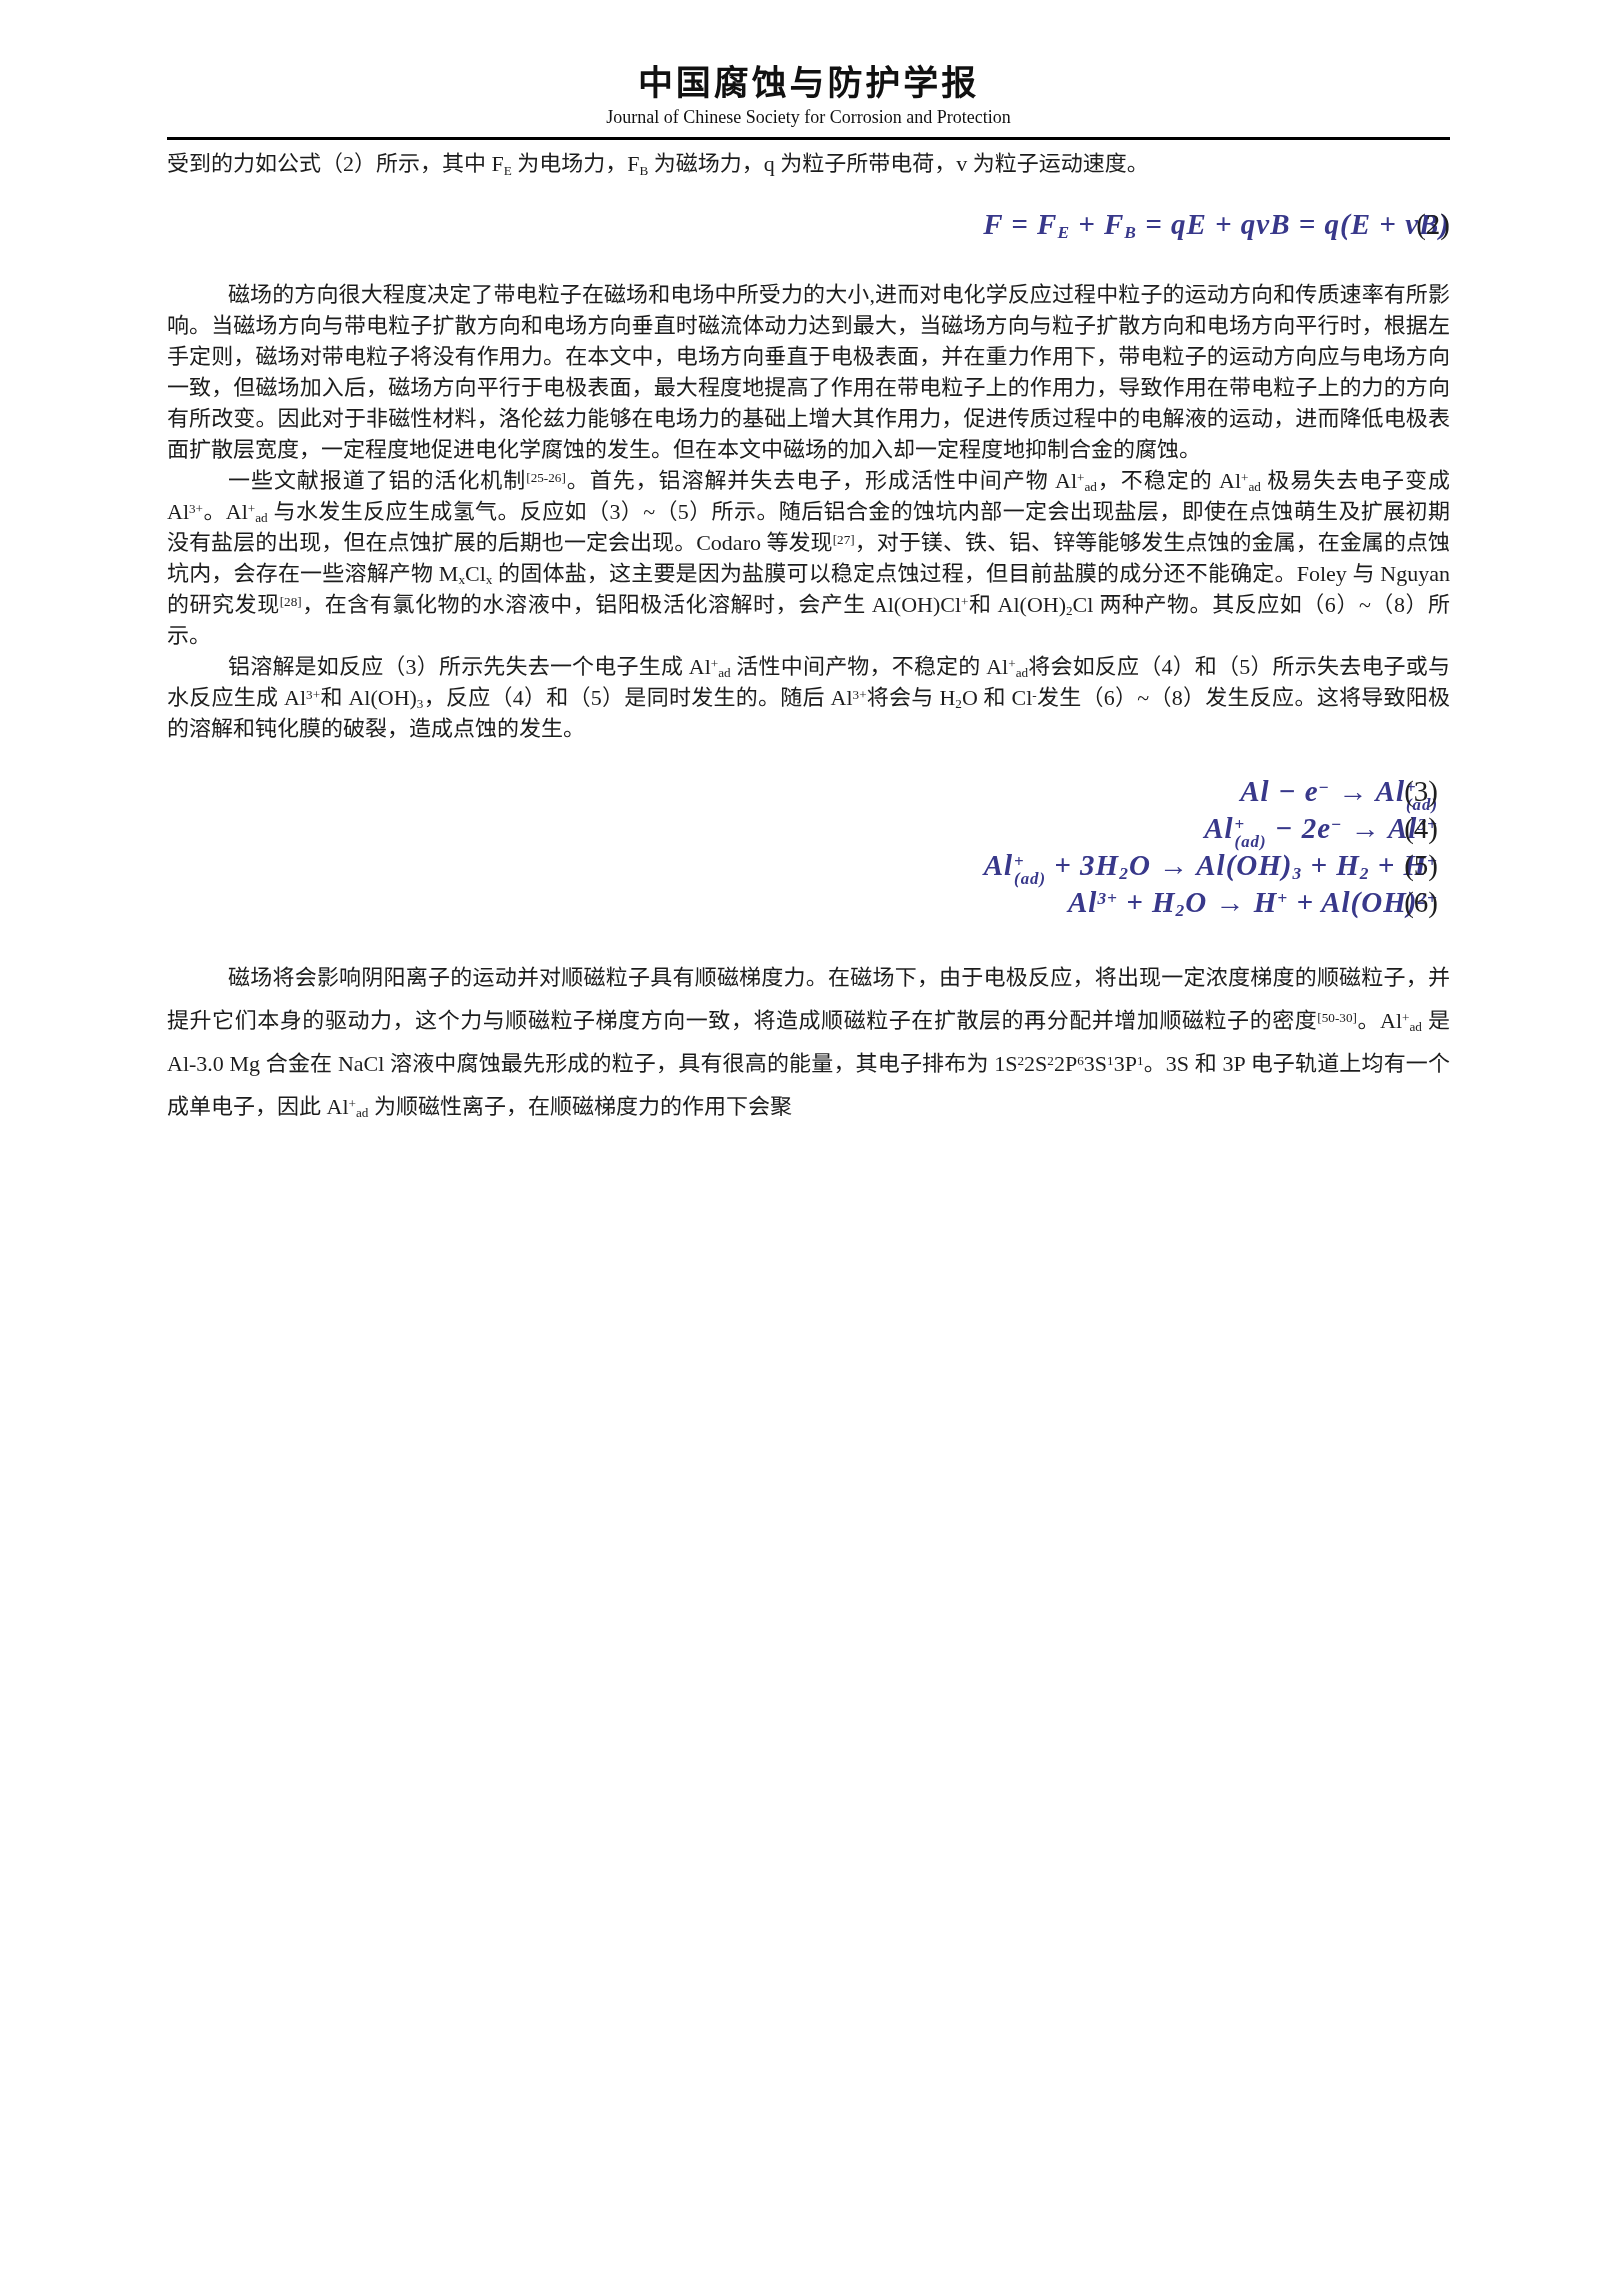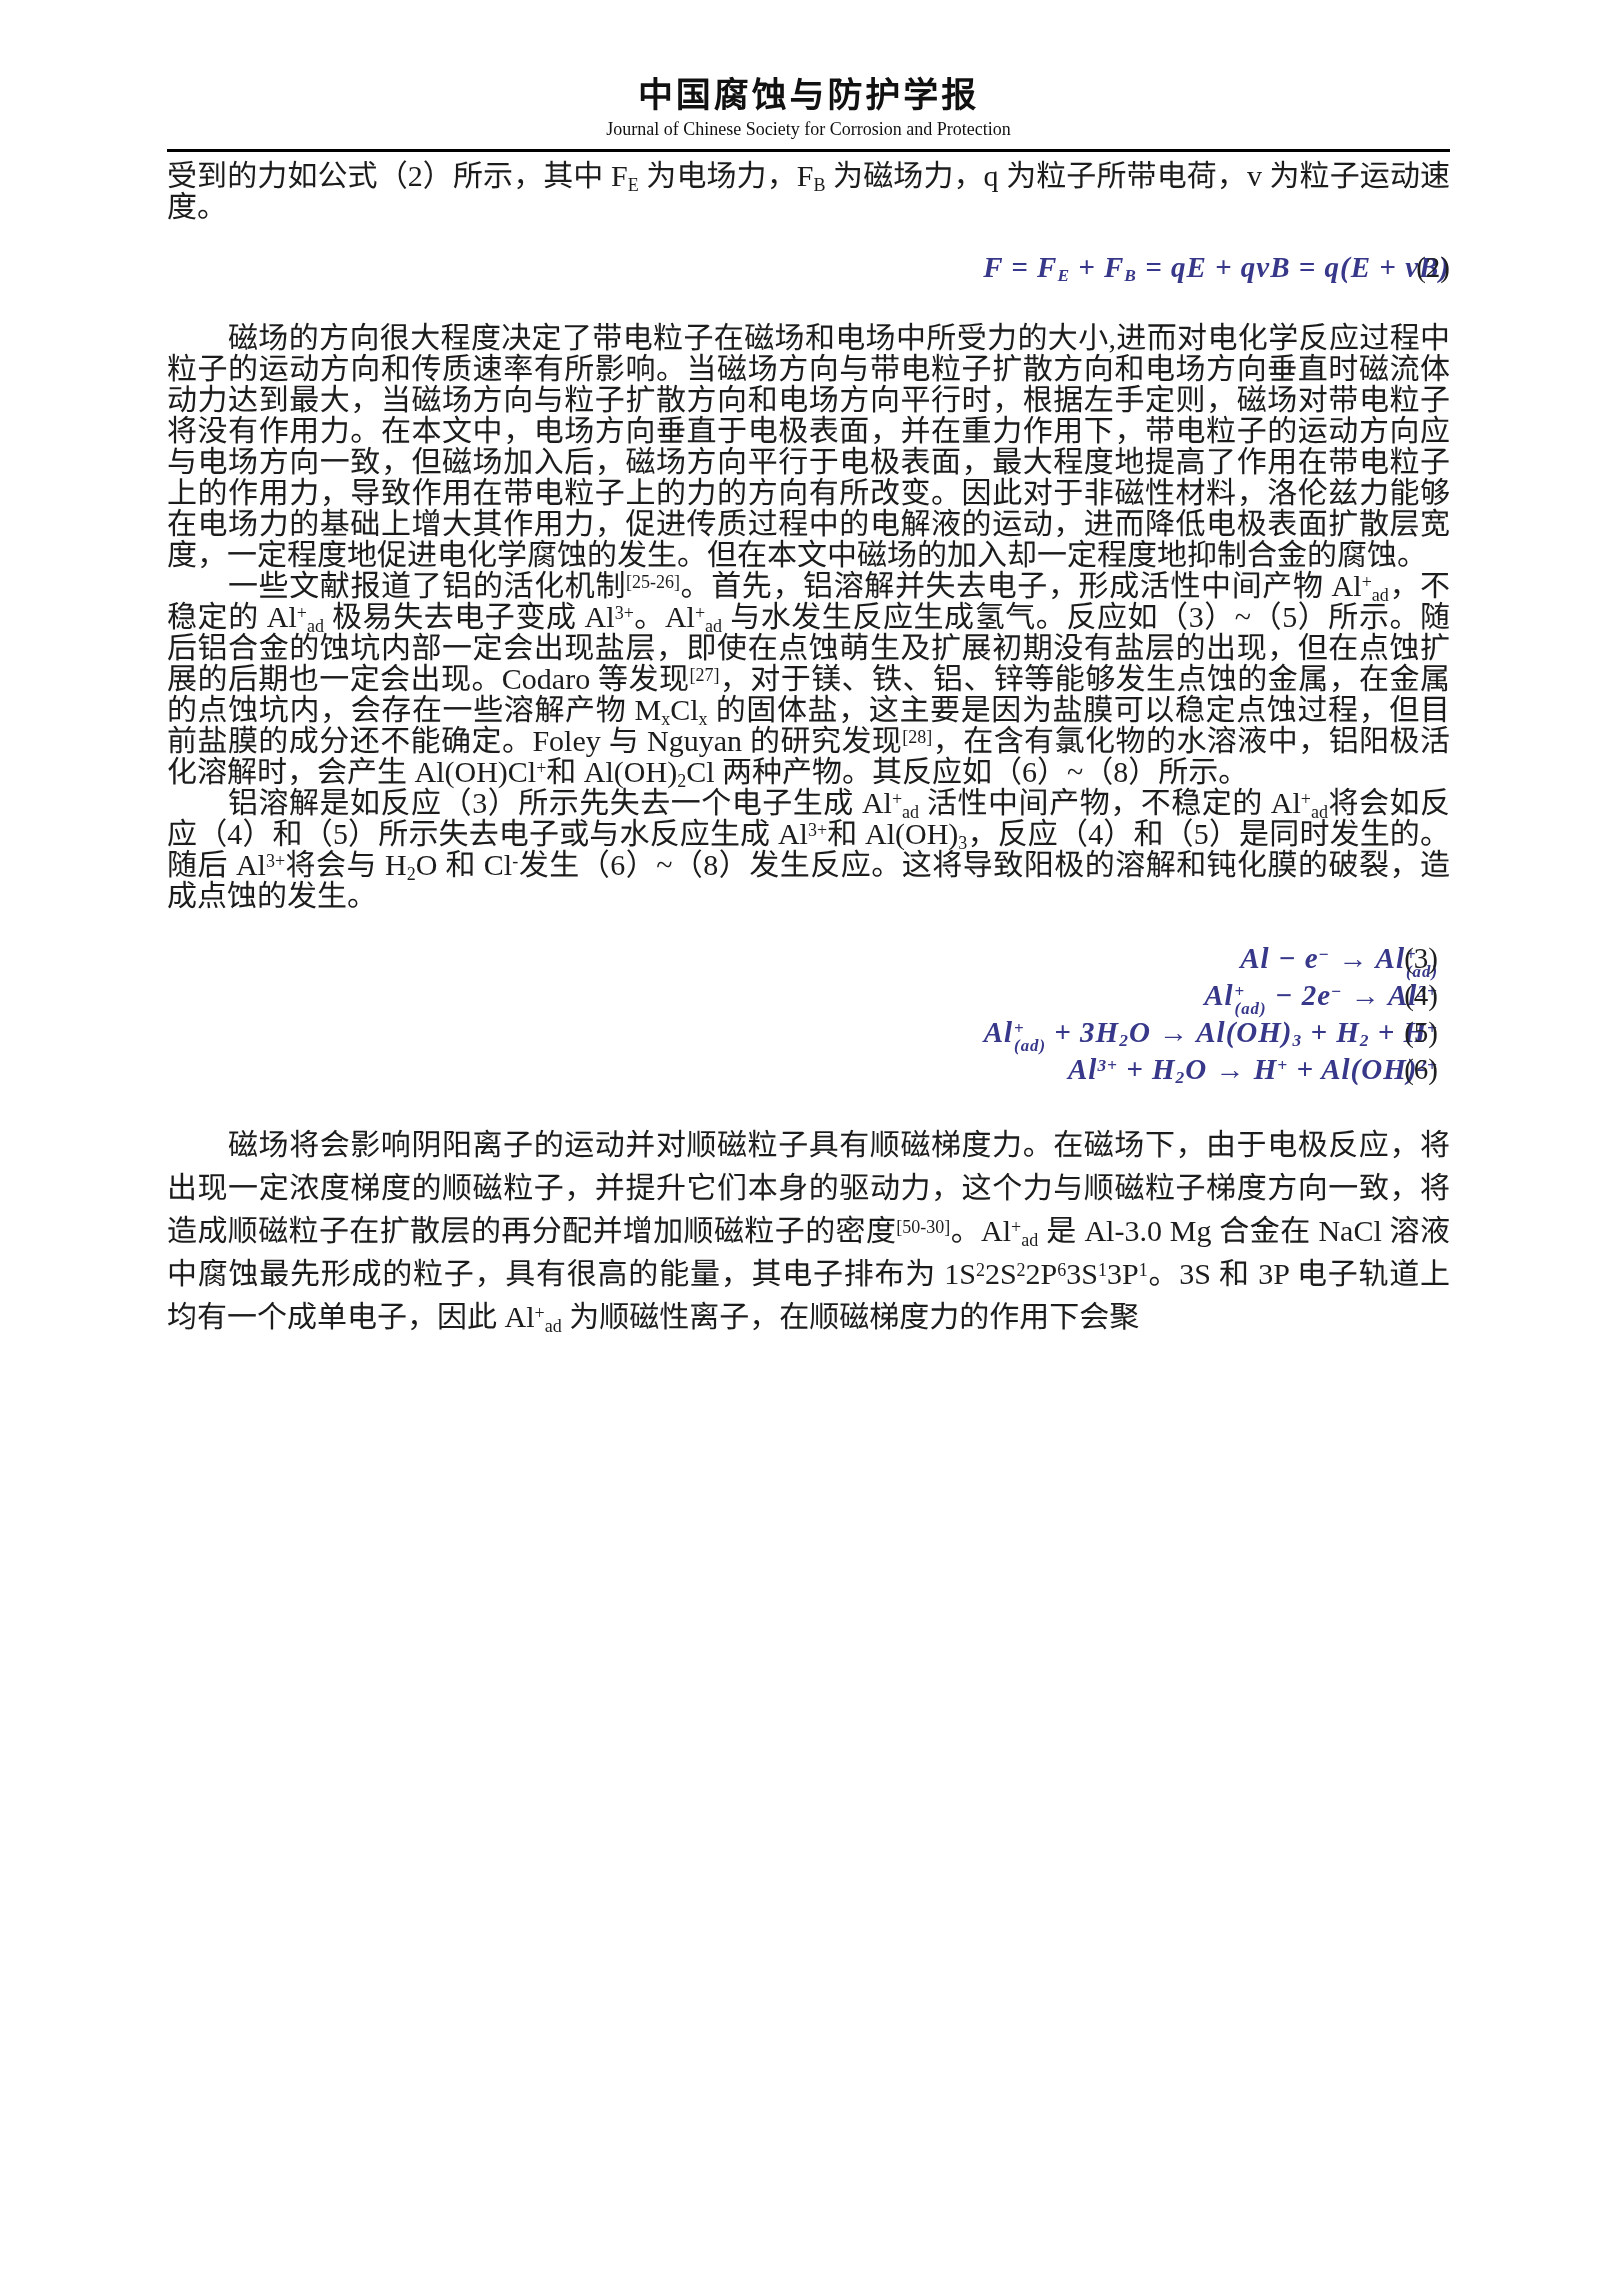--- a/index.html
+++ b/index.html
@@ -7,39 +7,39 @@
     position:relative;
     width:1621px; height:2293px;
     margin:0 auto;
     background:#ffffff;
     box-sizing:border-box;
     padding:63px 171px 0 167px;
     overflow:hidden;
     font-family:"Liberation Serif","DejaVu Serif",serif;
     color:#1f1f1f;
   }
-  header { text-align:center;margin-top:12px; }
+  header { text-align:center; }
   .title-zh {
     font-size:35px; line-height:41px;
     font-weight:600; letter-spacing:2.9px;
     color:#111111;
   }
   .title-en {
     font-size:18px; line-height:27.4px;
     font-weight:400; color:#111111;
   }
   .header-rule {
     margin-top:5.9px;
     border:none; border-bottom:3.9px solid #000000;
     height:0;
   }
   .content { margin-top:7.8px; }
   .para {
     margin:0;
-    font-size:30px;
+    font-size:22px;
     line-height:31px;
     text-align:justify;
     color:#1c1c1c;
   }
   .para.indent { text-indent:61px; }
   .para.wide { line-height:43px; }
   sup { vertical-align:baseline; position:relative; top:-0.45em; font-size:60%; line-height:0; }
   sub { vertical-align:baseline; position:relative; top:0.28em; font-size:60%; line-height:0; }
   .stack {
     display:inline-flex; flex-direction:column; align-items:flex-start;

